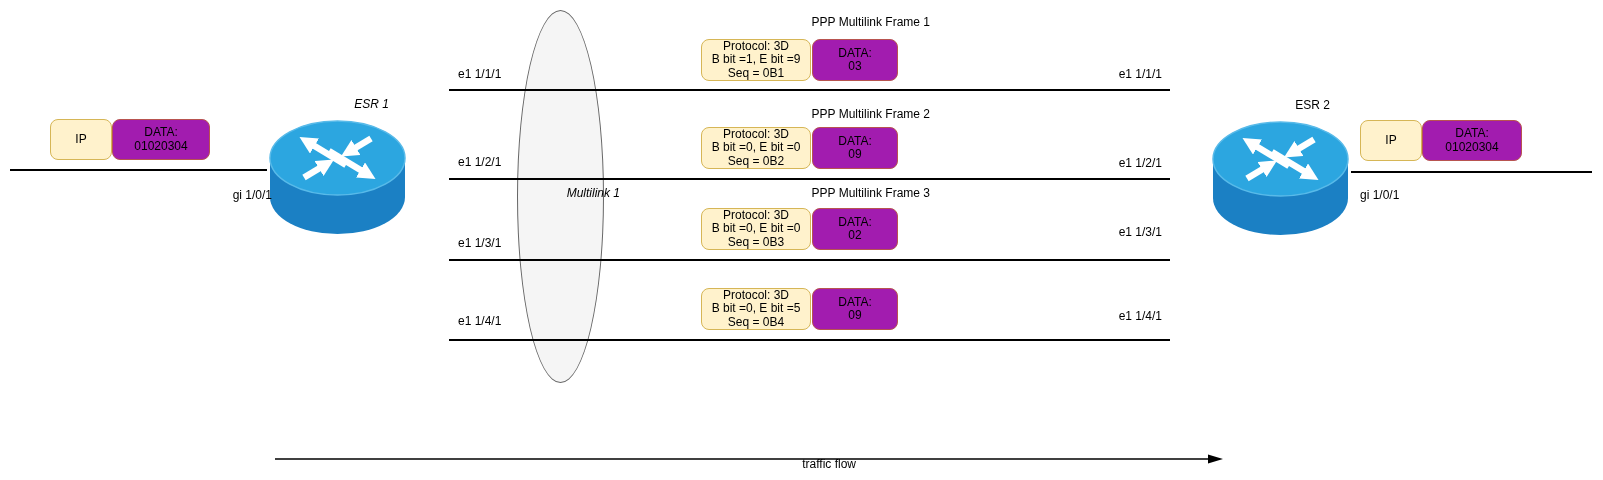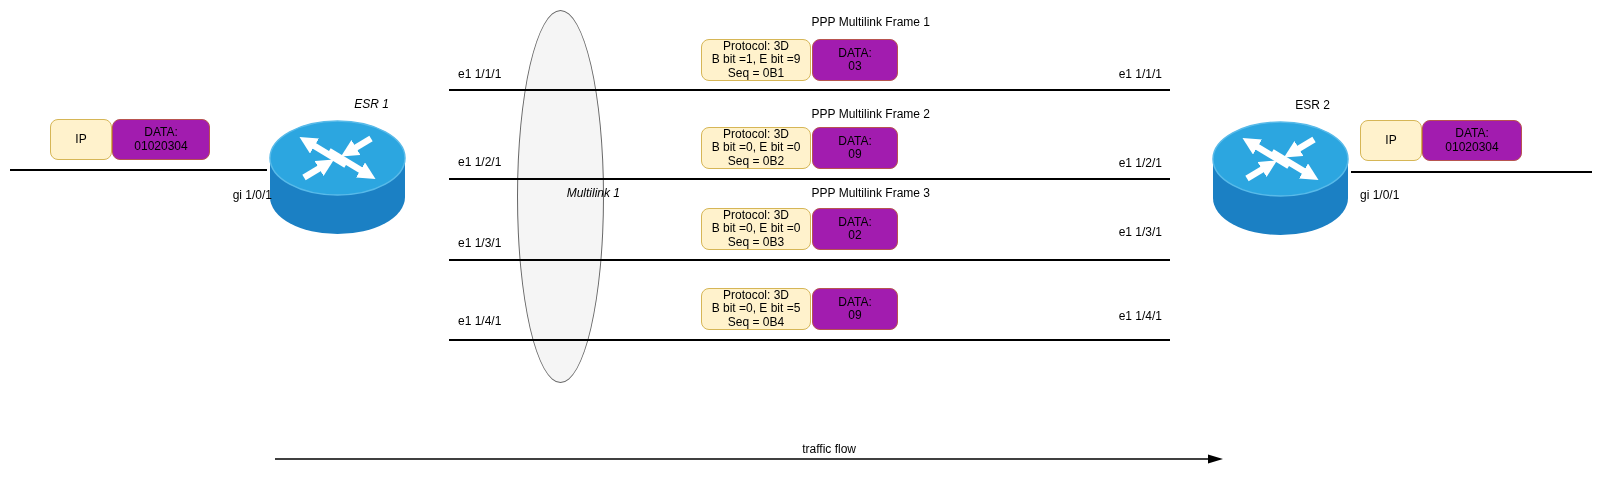--- a/index.html
+++ b/index.html
@@ -137,19 +137,19 @@
   <div class="box box-yellow" style="left:1360px;top:120px;width:62px;height:41px;">
     <span>IP</span>
   </div>
   <div class="box box-pink" style="left:1422px;top:120px;width:100px;height:41px;">
     <span>DATA:</span>
     <span>01020304</span>
   </div>
 
   <div class="lbl" style="left:1360px;top:188px;">gi 1/0/1</div>
 
-  <div class="lbl center" style="left:706px;top:442px;width:150px;">traffic flow</div>
+  <div class="lbl center" style="left:706px;top:457px;width:150px;">traffic flow</div>
   <svg class="arrow-svg" style="left:275px;top:451px;" width="950" height="16">
     <line x1="0" y1="8" x2="934" y2="8" stroke="#000000" stroke-width="1.6"></line>
     <polygon points="933,3.5 948,8 933,12.5" fill="#000000"></polygon>
   </svg>
 
 </div>
 
 </body></html>

